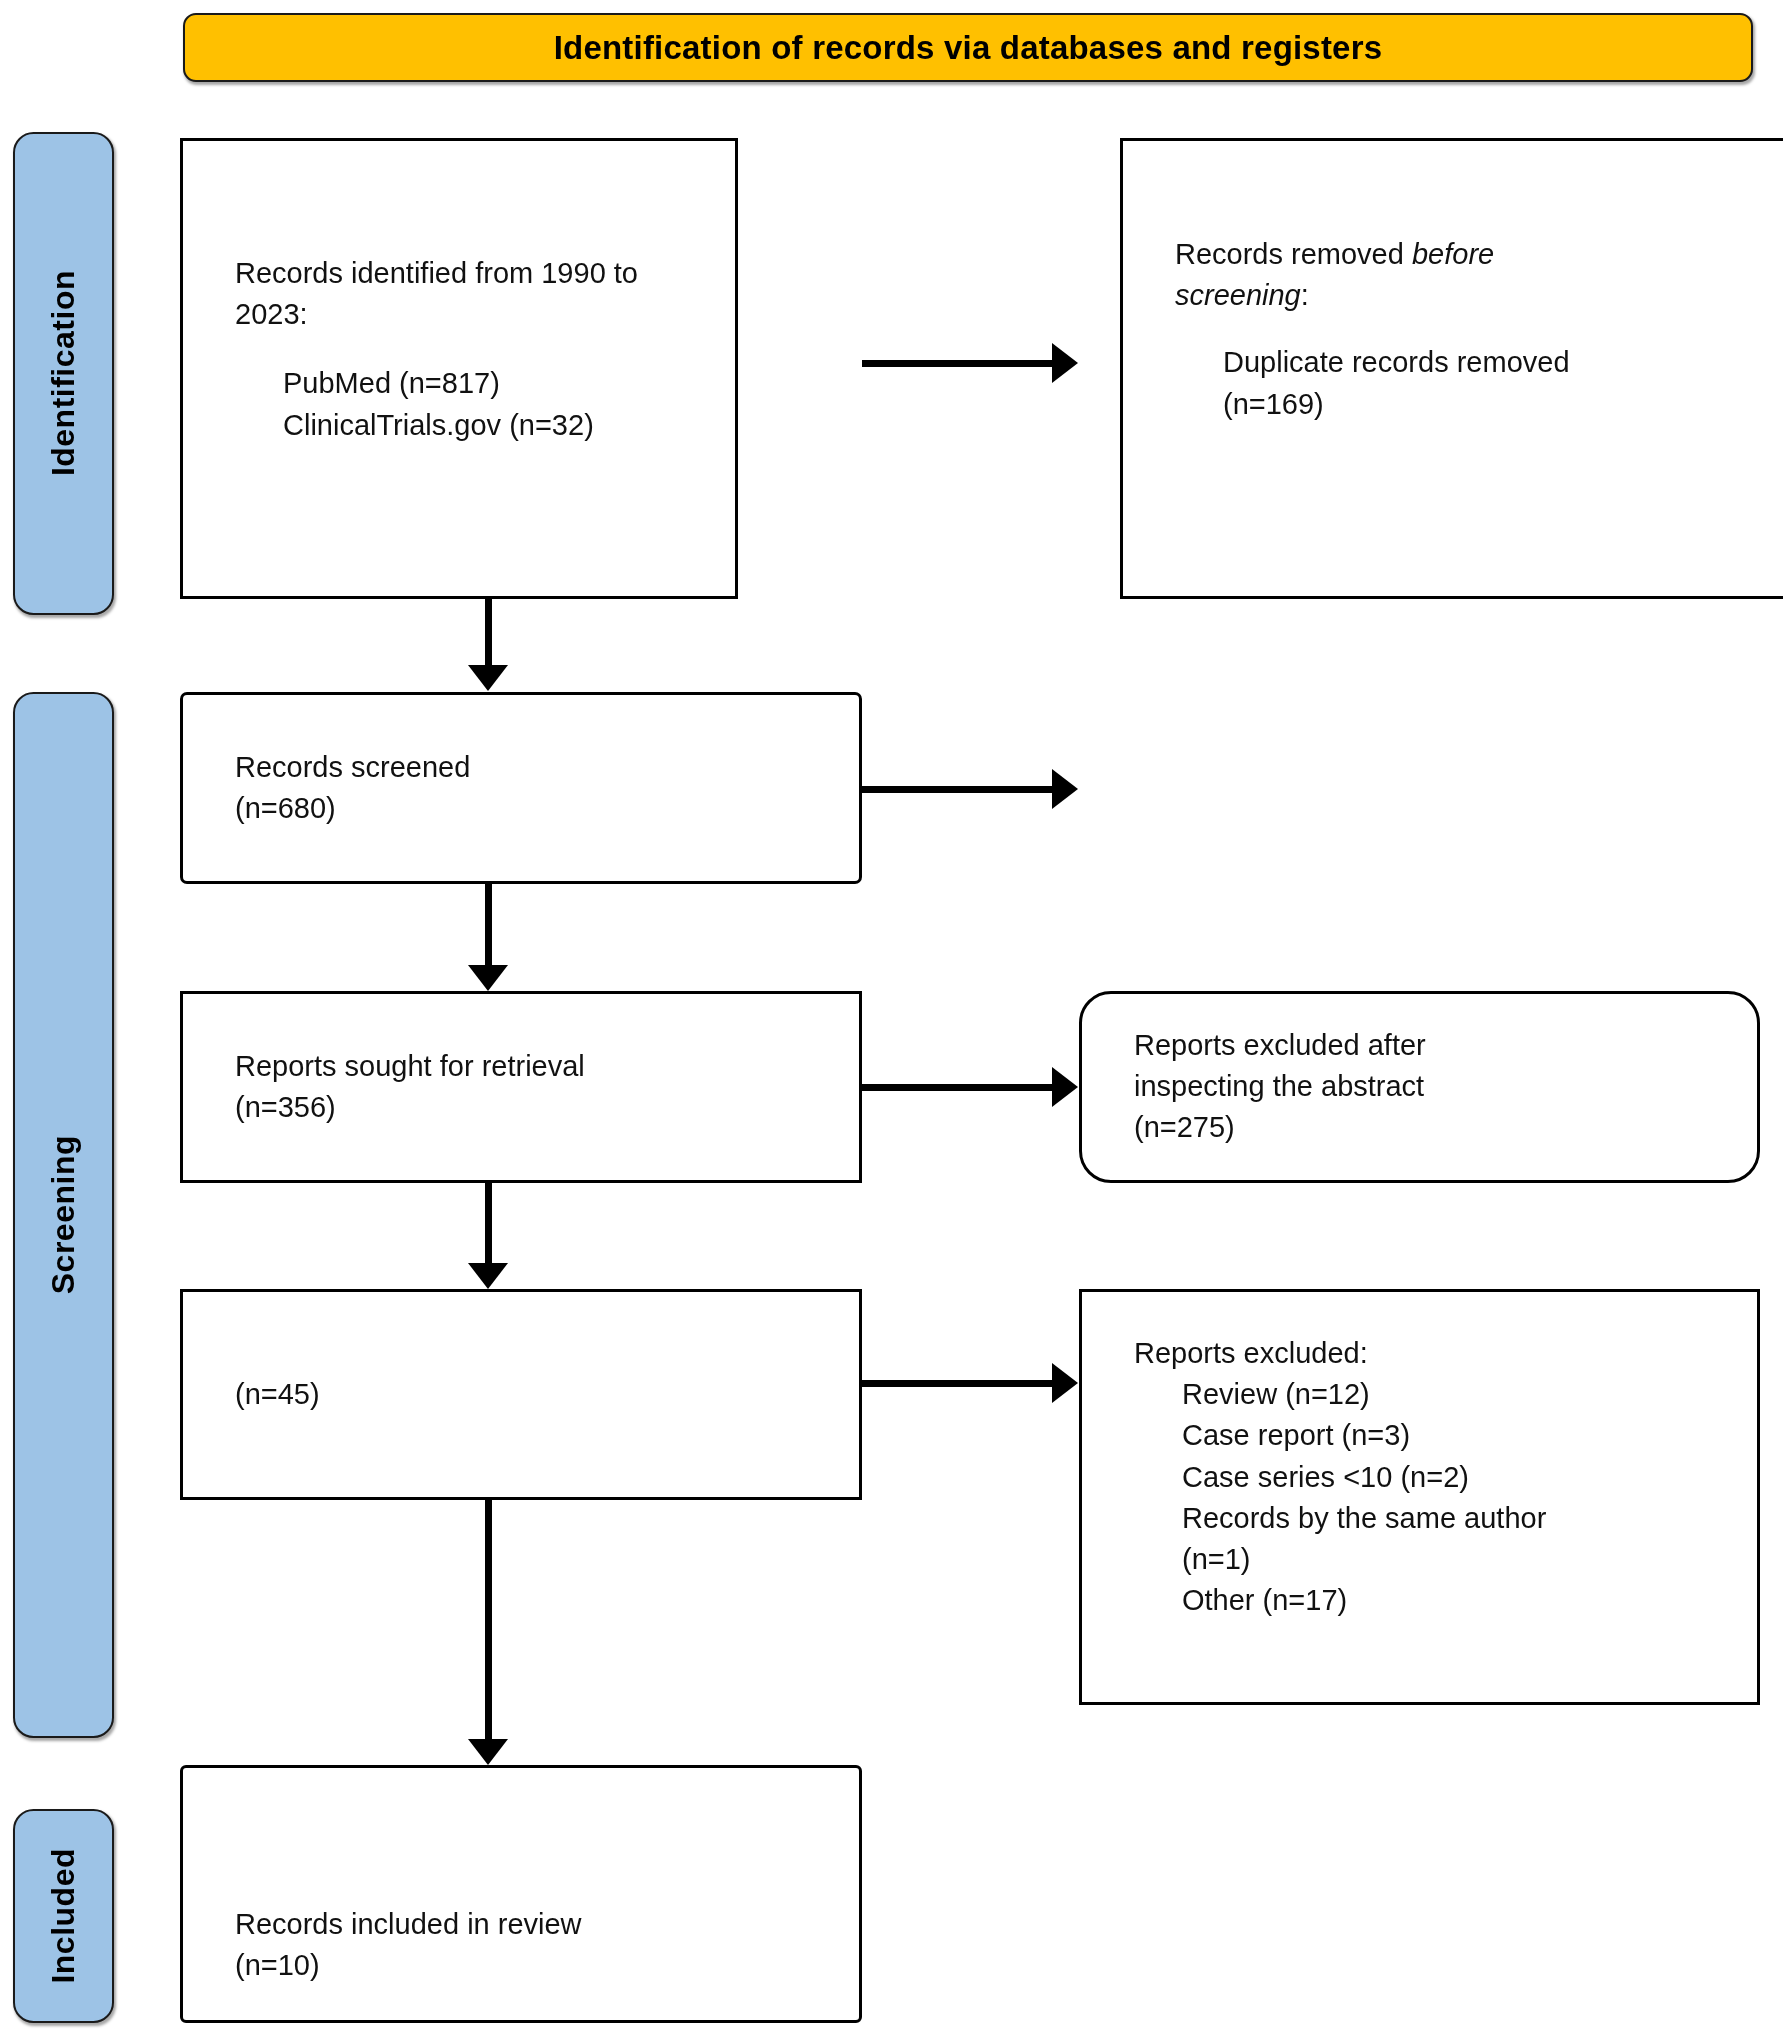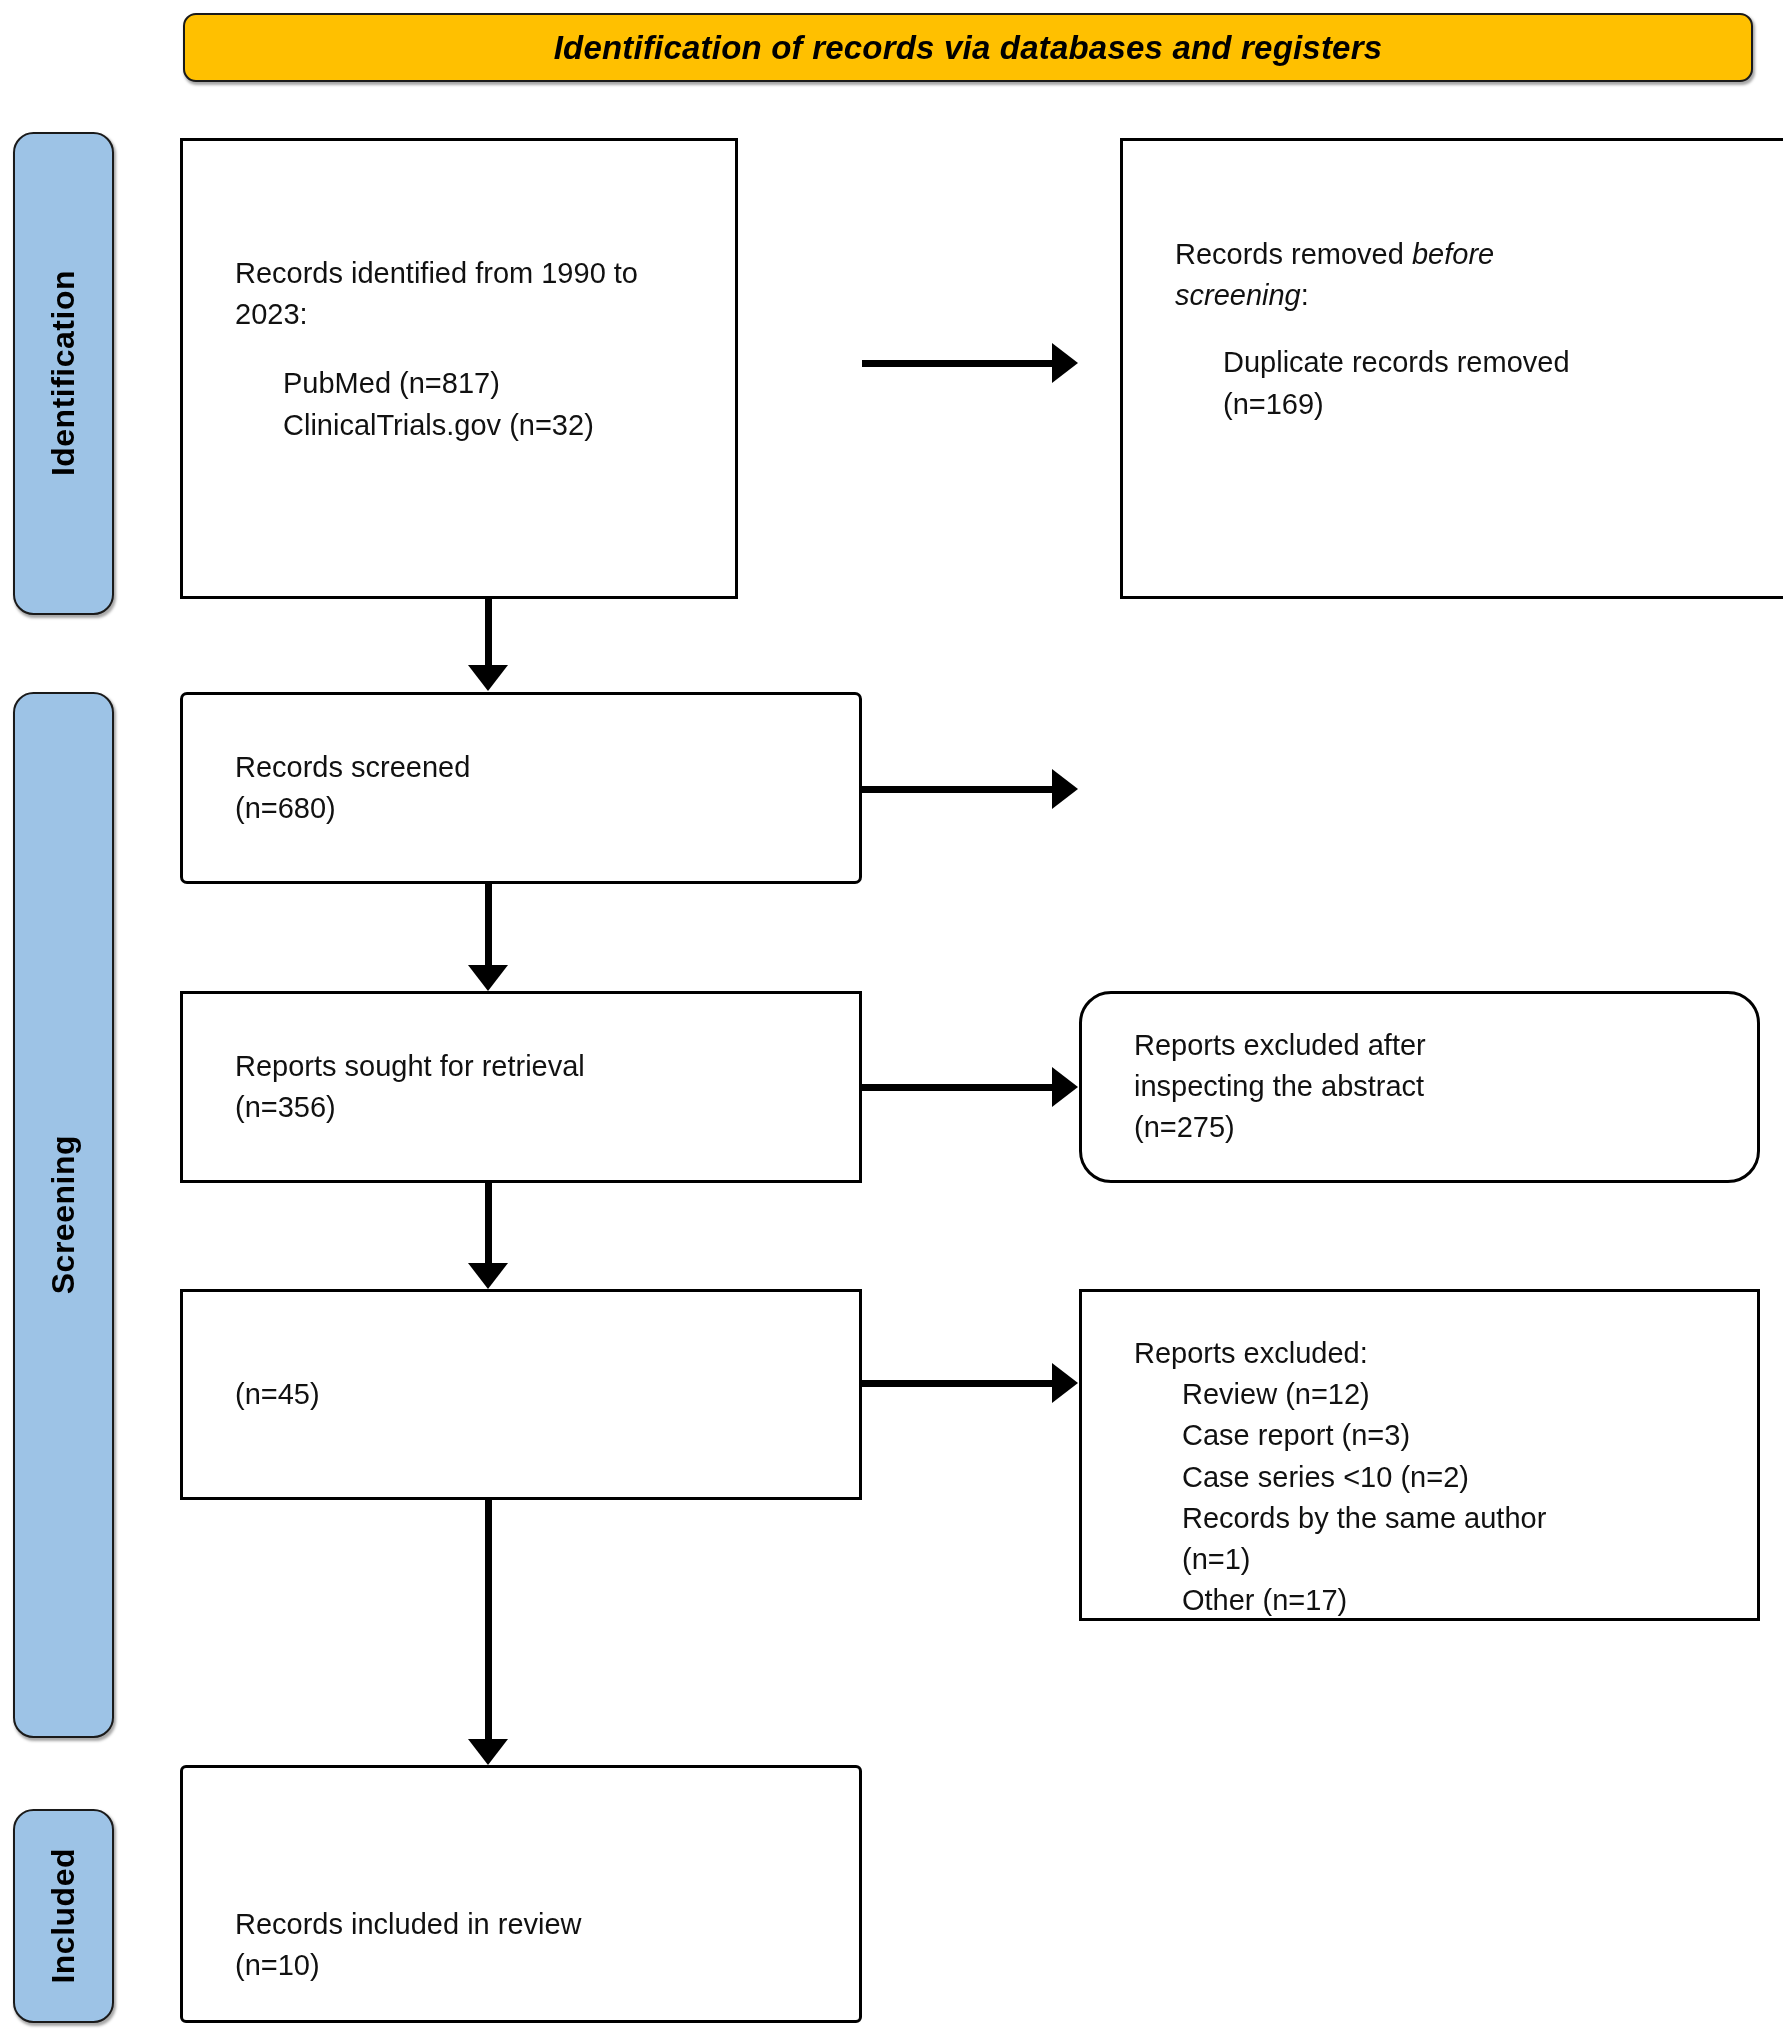--- a/index.html
+++ b/index.html
@@ -34,21 +34,20 @@
     justify-content: center;
     box-shadow: 1.9px 2.8px 2.8px rgba(0,0,0,0.35);
   }
   .banner-text {
     font-size: 33px;
     font-weight: bold;
     color: #000000;
     letter-spacing: 0.2px;
     text-align: center;
     white-space: nowrap;
-    font-style: italic;
   }
 
   
   .rail {
     position: absolute;
     left: 13px;
     width: 101px;
     background: #9DC3E6;
     border: 2.8px solid #1a1a1a;
     border-radius: 20.5px;
@@ -95,21 +94,21 @@
   #box-identified  { left: 180px; top: 138px;  width: 558px; height: 461px; }
   #box-screened    { left: 180px; top: 692px;  width: 682px; height: 192px; border-radius: 7px; }
   #box-sought      { left: 180px; top: 991px; width: 682px; height: 192px; }
   #box-assessed    { left: 180px; top: 1289px; width: 682px; height: 211px; }
   #box-included    { left: 180px; top: 1765px; width: 682px; height: 258px; border-radius: 6px; }
 
   
   #box-removed     { left: 1120px; top: 138px;  width: 681px; height: 461px; }
   #box-excl-title  { left: 1079px; top: 692px;  width: 681px; height: 192px; }
   #box-excl-abs    { left: 1079px; top: 991px; width: 681px; height: 192px; border-radius: 32px; }
-  #box-excl-full   { left: 1079px; top: 1289px; width: 681px; height: 332px; }
+  #box-excl-full   { left: 1079px; top: 1289px; width: 681px; height: 416px; }
 
   
   .arrow-v {
     position: absolute;
     left: 485px;
     width: 6.5px;
     background: #000000;
   }
   .arrow-v::after {
     content: "";

